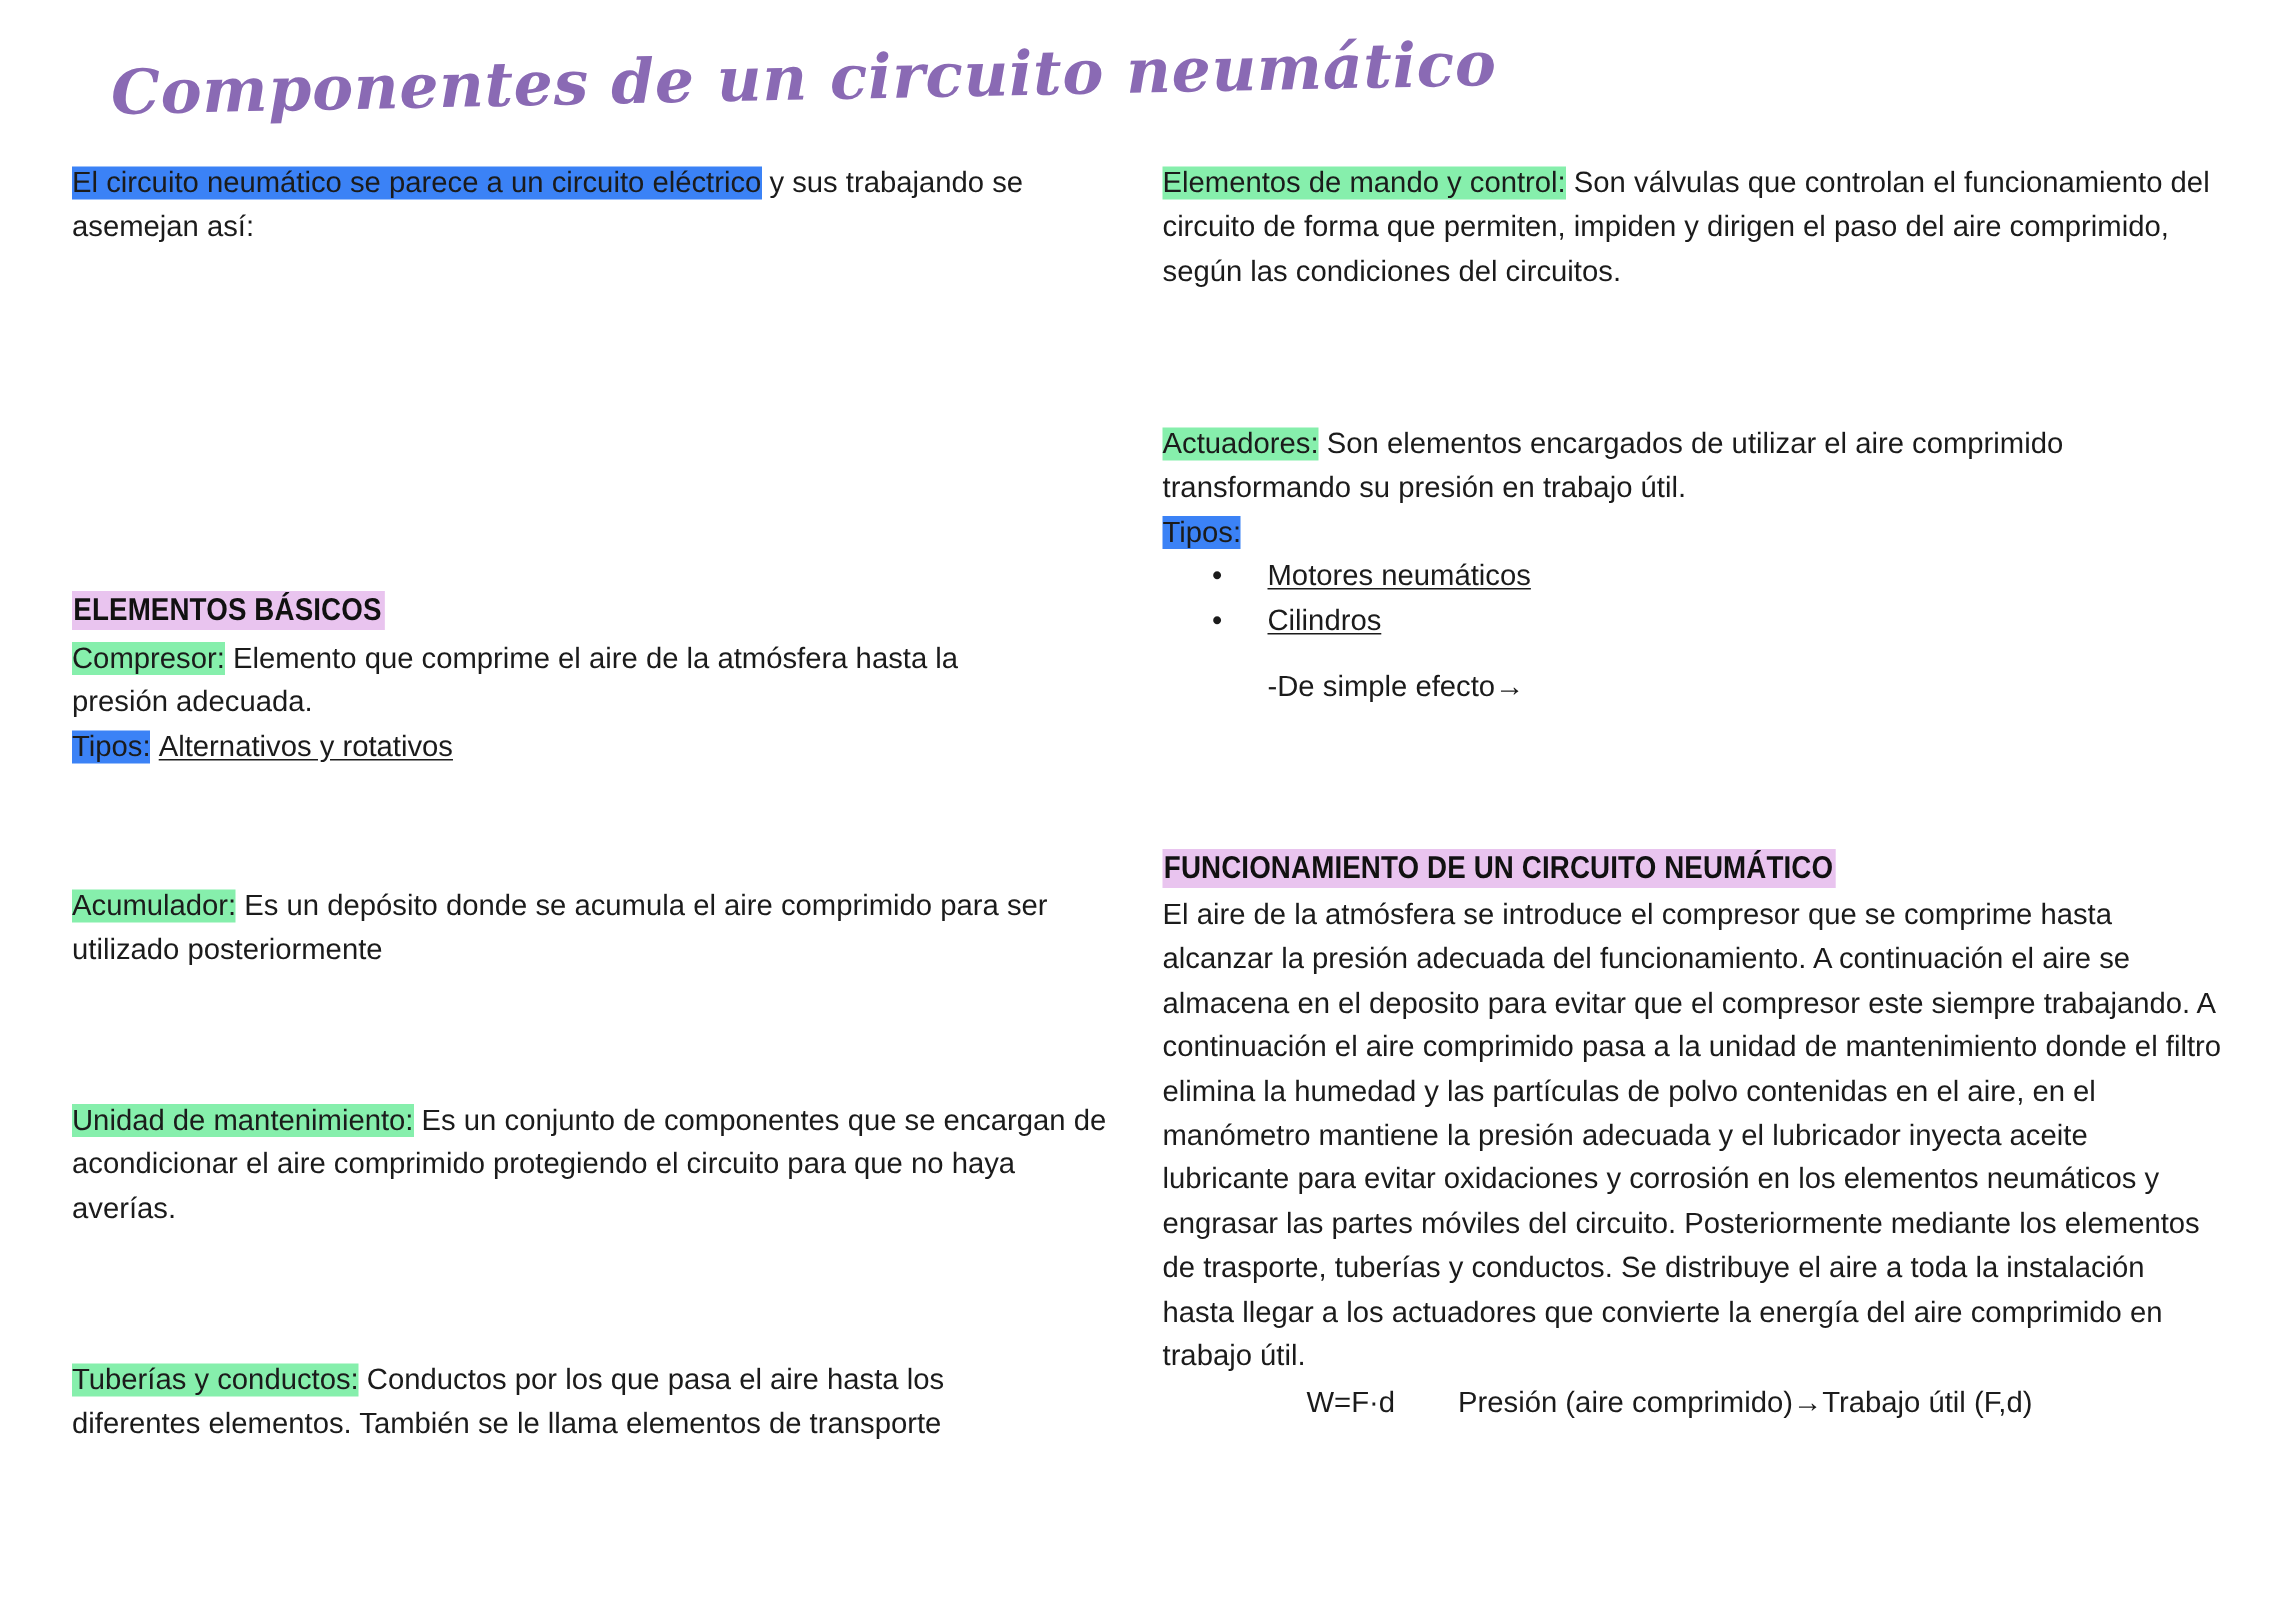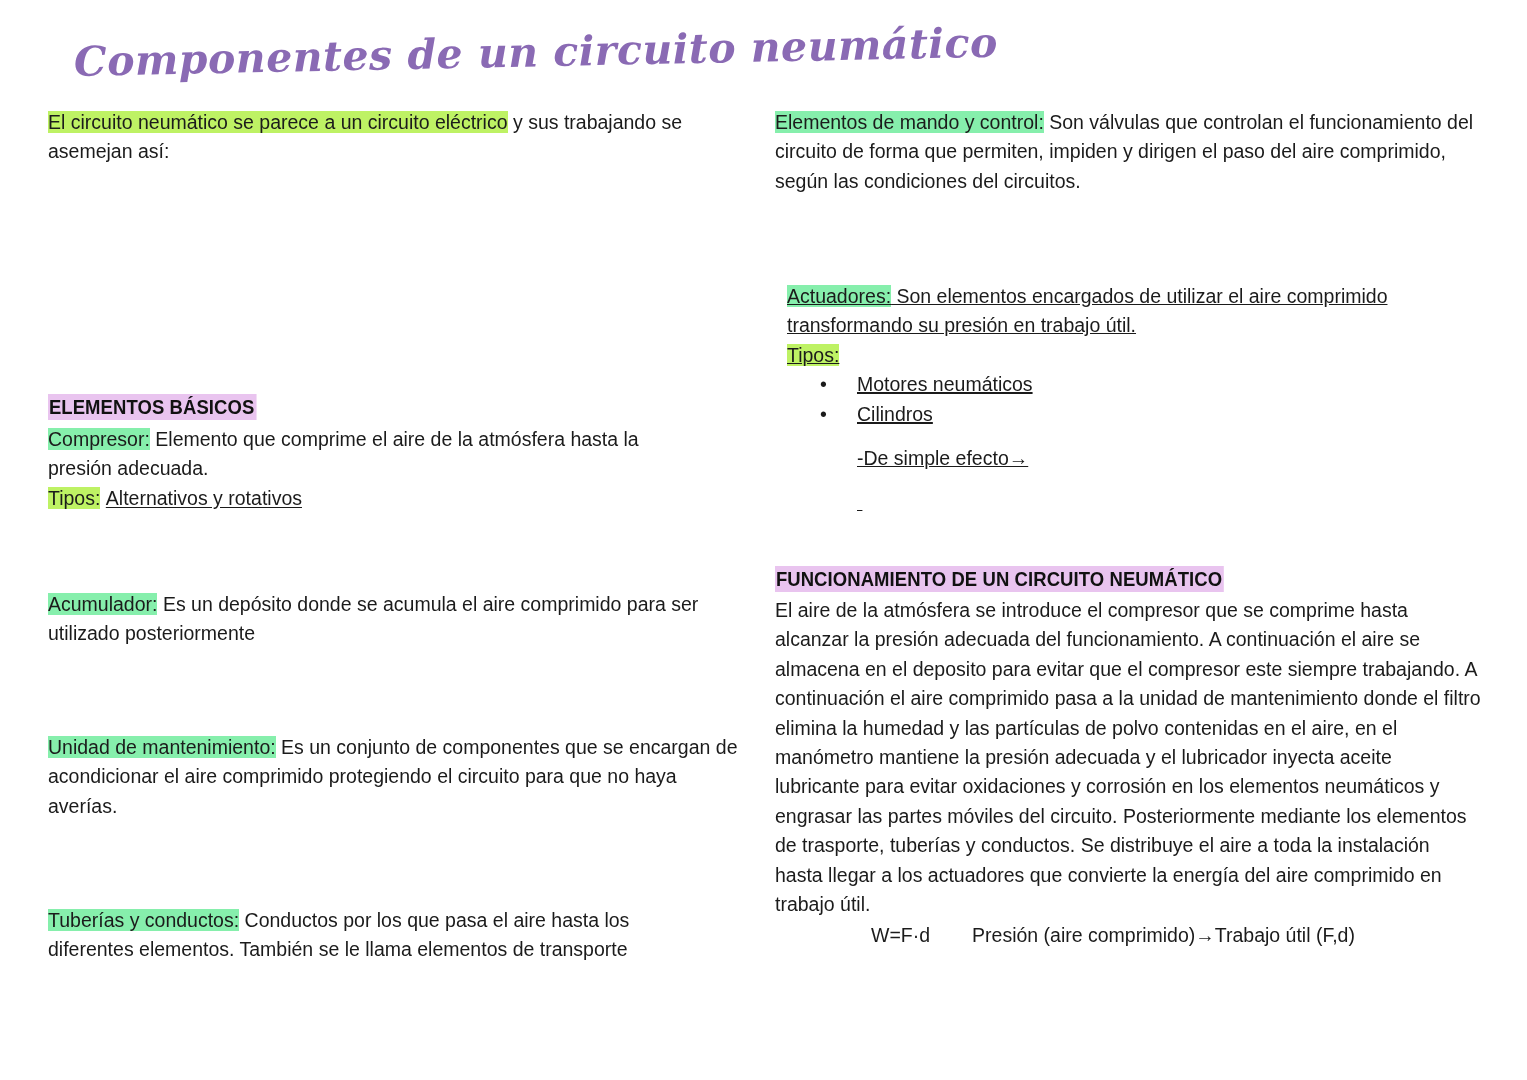--- a/index.html
+++ b/index.html
@@ -53,21 +53,21 @@
     font-size: 19.5px;
     line-height: 29.4px;
     color: #1b1b1b;
     margin: 0;
   }
   .para.justified { text-align: left; }
 
   
   .hl-pink   { background: #86efac; }
   .hl-lav    { background: #e9c4ef; }
-  .hl-gray   { background: #bef264; margin-top: 37px; }
+  .hl-gray   { background: #3b82f6; margin-top: 37px; }
   .ul        { text-decoration: underline; text-underline-offset: 2px; }
 
   
   .sec-head {
     font-family: "Liberation Sans Narrow", "Liberation Sans", sans-serif;
     font-weight: 700;
     font-size: 21px;
     line-height: 26px;
     letter-spacing: 0.1px;
     color: #111111;
@@ -153,21 +153,21 @@
     </div>
 
   </div>
 
   <div class="col-right">
 
     <div class="blk" style="left:0; top:0; width:700px;">
       <p class="para"><span class="hl-pink">Elementos de mando y control:</span><span> Son válvulas que controlan el funcionamiento del circuito de forma que permiten, impiden y dirigen el paso del aire comprimido, según las condiciones del circuitos.</span></p>
     </div>
 
-    <div class="blk" style="left:12px; top:174px; width:690px;text-decoration:underline;">
+    <div class="blk" style="left:0; top:174px; width:690px;">
       <p class="para"><span class="hl-pink">Actuadores:</span><span> Son elementos encargados de utilizar el aire comprimido transformando su presión en trabajo útil.</span></p>
       <p class="para"><span class="hl-gray">Tipos:</span></p>
       <ul class="bullets">
         <li><span class="dot">•</span><span class="ul">Motores neumáticos</span></li>
         <li><span class="dot">•</span><span class="ul">Cilindros</span></li>
       </ul>
       <div class="subitem">-De simple efecto→</div>
       <div class="subitem" style="height:29.4px;">&nbsp;</div>
     </div>
 

